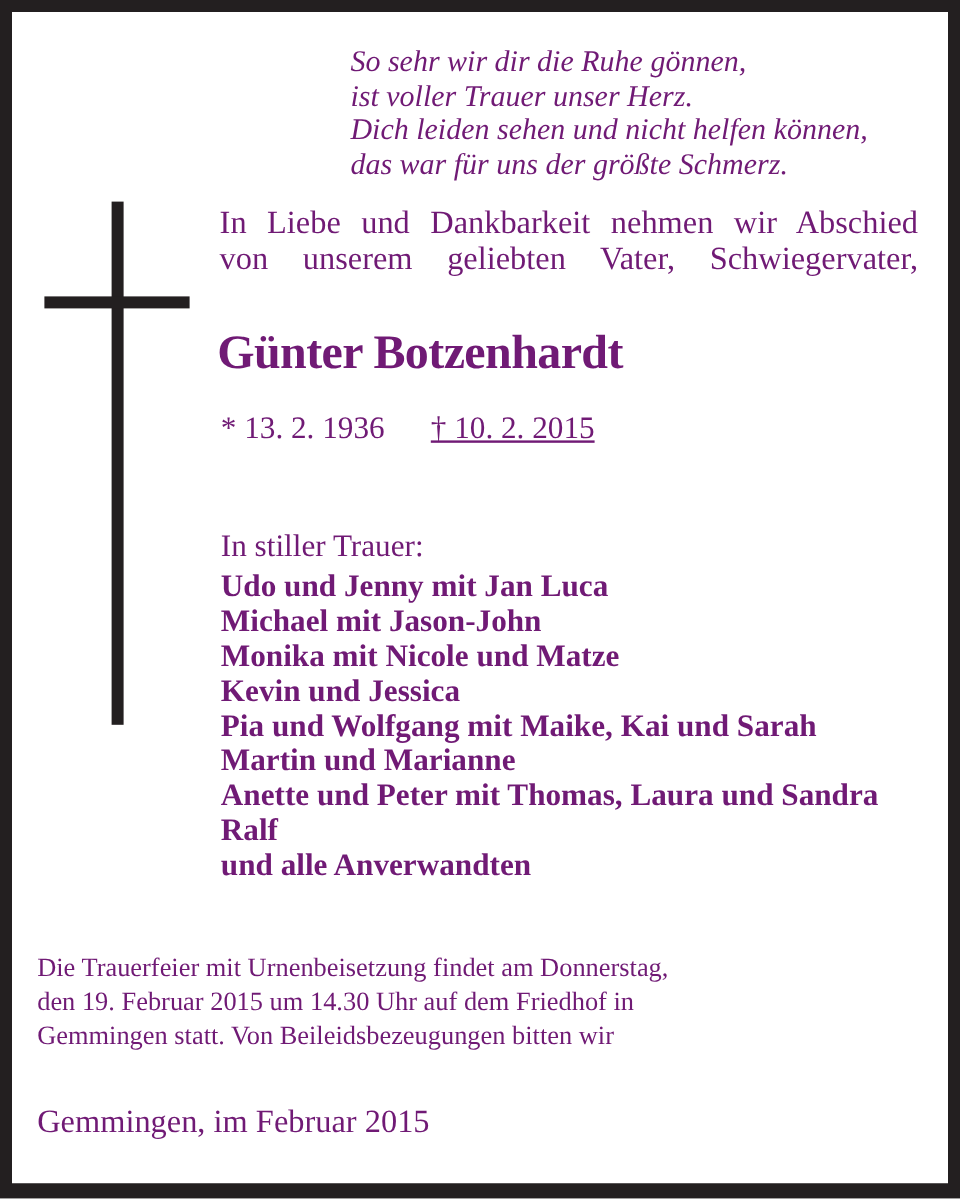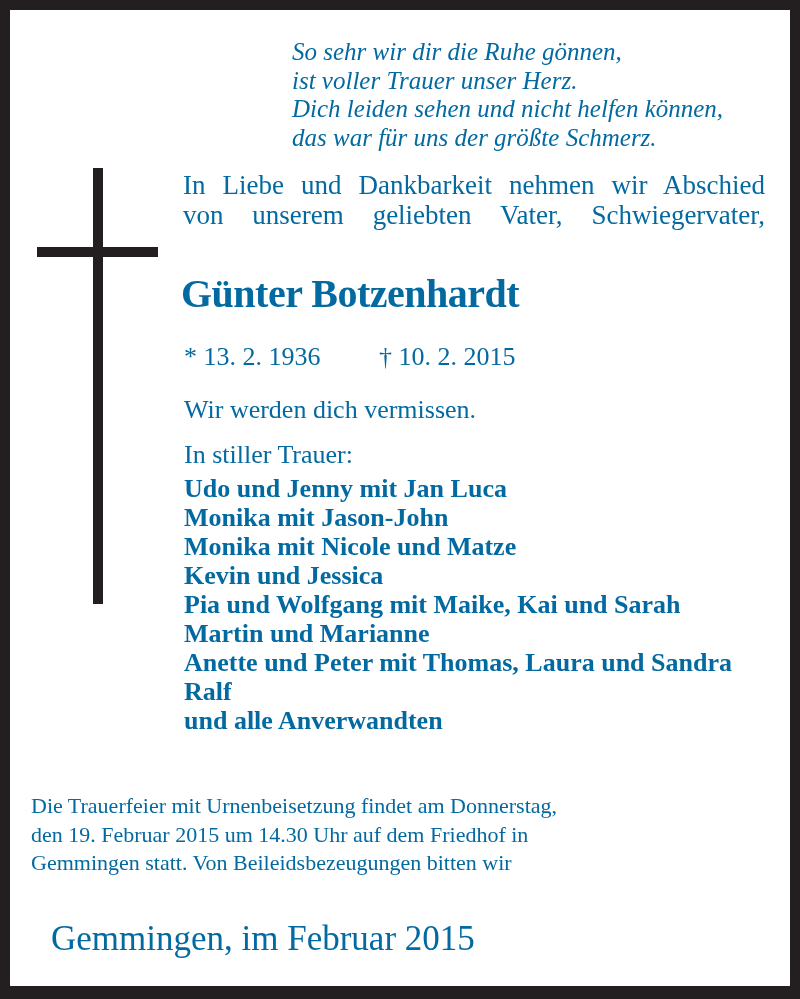--- a/index.html
+++ b/index.html
@@ -5,21 +5,21 @@
   html, body {
     margin: 0;
     padding: 0;
     background: #ffffff;
   }
   .page {
     position: relative;
     width: 800px;
     height: 999px;
     background: #ffffff;
-    color: #0369a1;
+    color: #701a75;
     font-family: "Liberation Serif", "DejaVu Serif", serif;
     overflow: hidden;
     box-sizing: border-box;
   }
   .frame {
     position: absolute;
     inset: 0;
     border-left: 10px solid #231f20;
     border-top: 10px solid #231f20;
     border-right: 10px solid #231f20;
@@ -73,21 +73,22 @@
     white-space: nowrap;
   }
   .dates {
     position: absolute;
     left: 184px;
     top: 342px;
     font-size: 26px;
     white-space: nowrap;
   }
   .dates .death {
-    margin-left: 52px;
+    margin-left: 32px;
+    text-decoration: underline;
   }
   .farewell {
     position: absolute;
     left: 184px;
     top: 395px;
     font-size: 26px;
     white-space: nowrap;
   }
   .mourning-header {
     position: absolute;
@@ -110,23 +111,22 @@
     left: 31px;
     top: 792px;
     font-size: 22px;
     line-height: 28.5px;
     white-space: nowrap;
   }
   .place-date {
     position: absolute;
     left: 31px;
     top: 919px;
-    font-size: 35px;
+    font-size: 27px;
     white-space: nowrap;
-    margin-left: 20px;
   }
 </style>
 </head>
 <body>
 
 <div class="page">
 
   <div class="frame"></div>
 
   <div class="poem">
@@ -146,27 +146,26 @@
     <div class="just">von unserem geliebten Vater, Schwiegervater,</div>
   </div>
 
   <div class="deceased-name">Günter Botzenhardt</div>
 
   <div class="dates">
     <span class="birth">* 13. 2. 1936</span>
     <span class="death">† 10. 2. 2015</span>
   </div>
 
-  <div class="farewell">Wir werden dich vermissen.</div>
 
   <div class="mourning-header">In stiller Trauer:</div>
 
   <div class="mourners">
     <div>Udo und Jenny mit Jan Luca</div>
-    <div>Monika mit Jason-John</div>
+    <div>Michael mit Jason-John</div>
     <div>Monika mit Nicole und Matze</div>
     <div>Kevin und Jessica</div>
     <div>Pia und Wolfgang mit Maike, Kai und Sarah</div>
     <div>Martin und Marianne</div>
     <div>Anette und Peter mit Thomas, Laura und Sandra</div>
     <div>Ralf</div>
     <div>und alle Anverwandten</div>
   </div>
 
   <div class="funeral">

